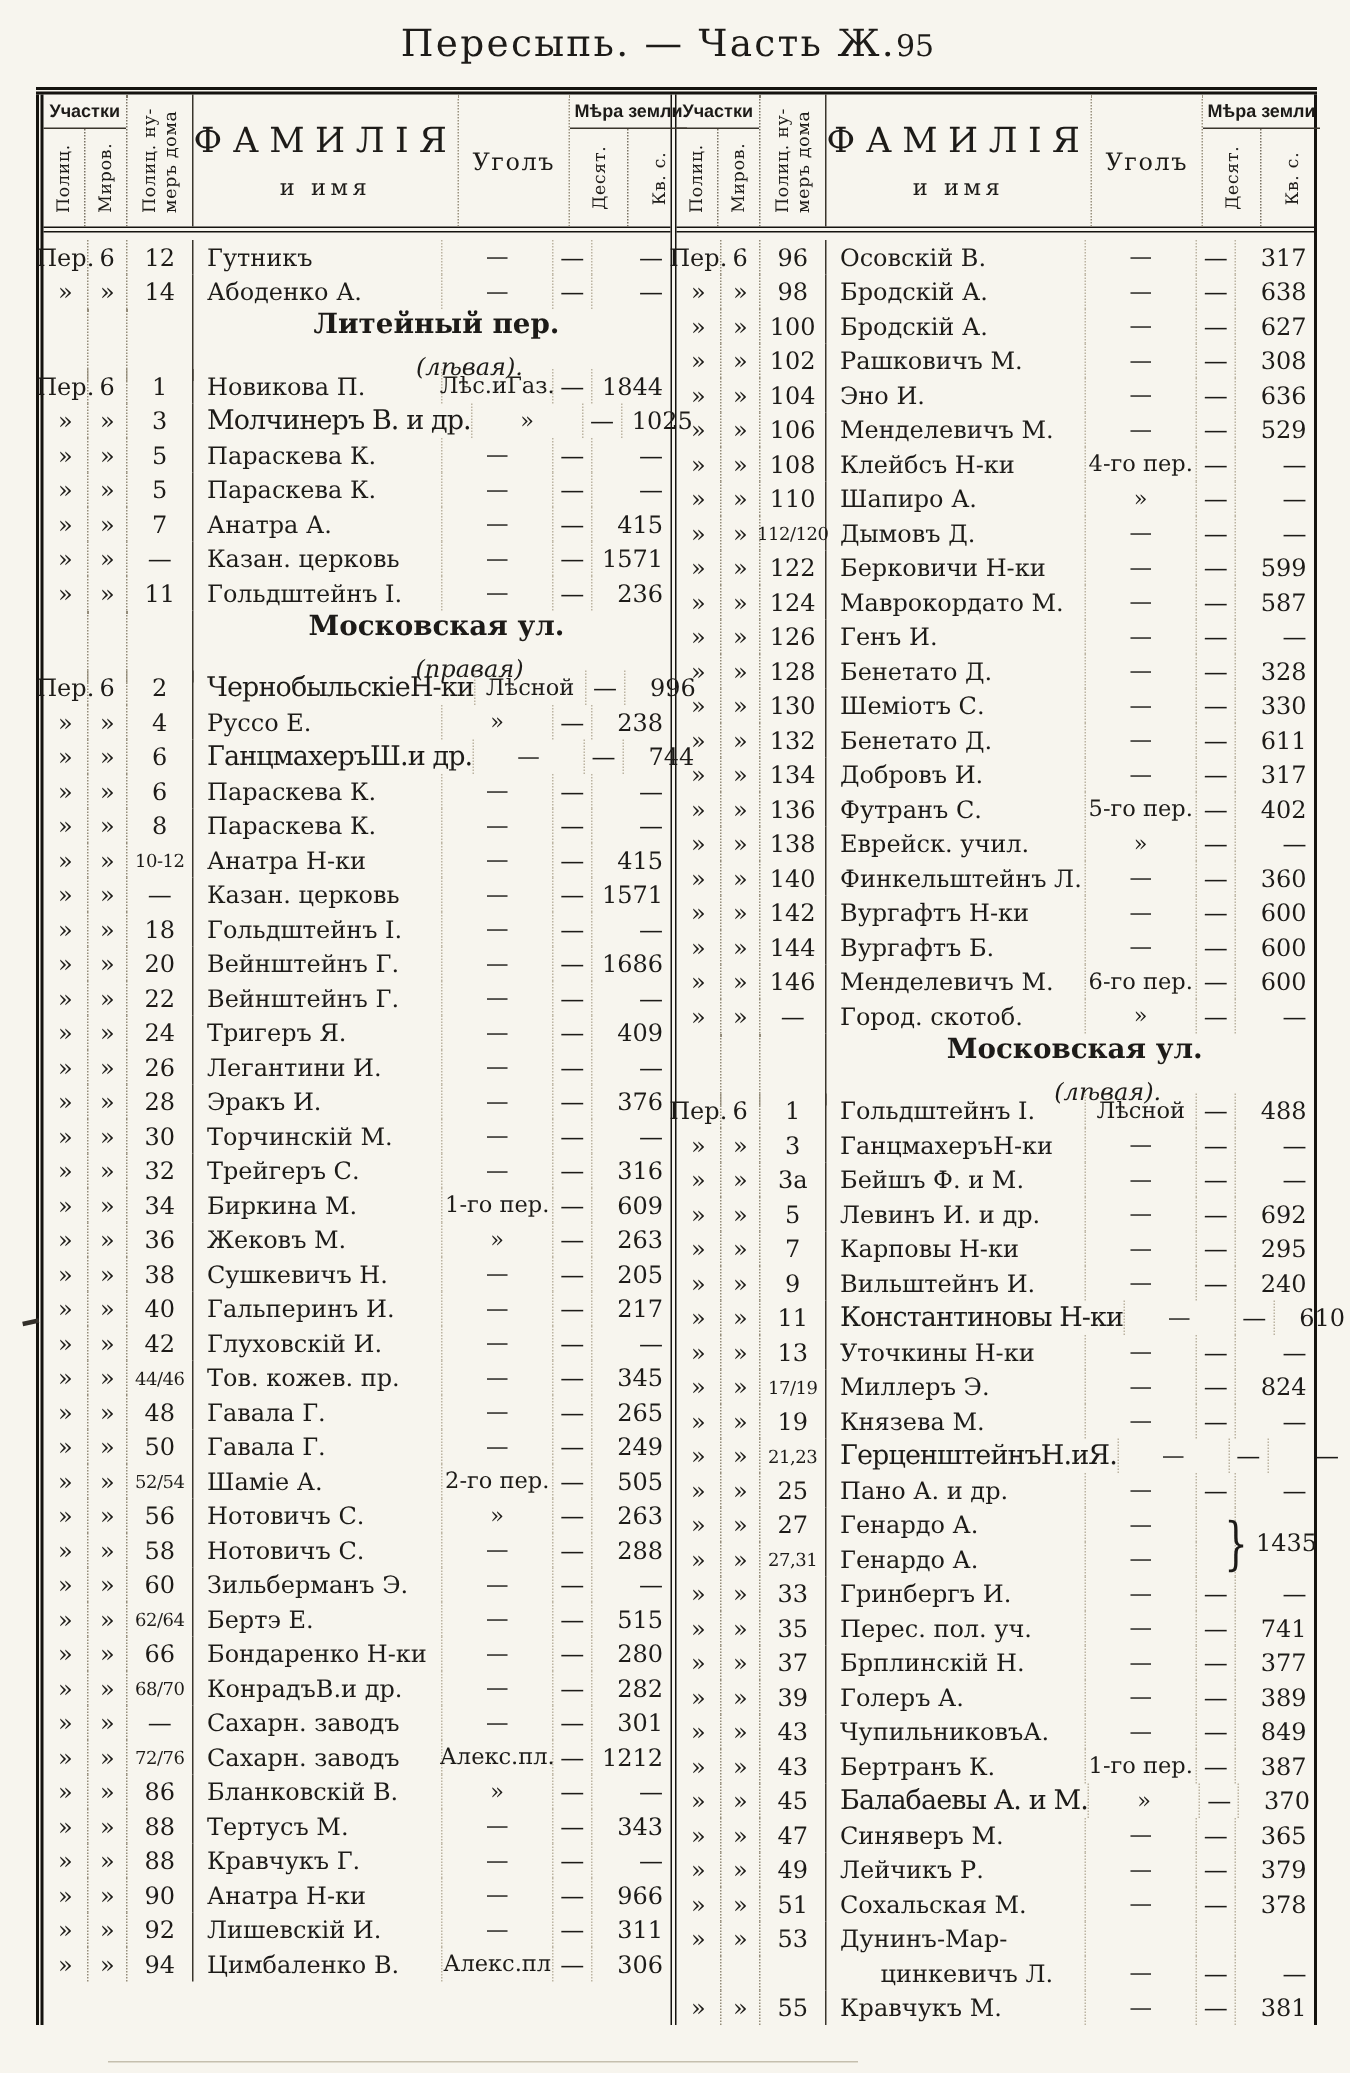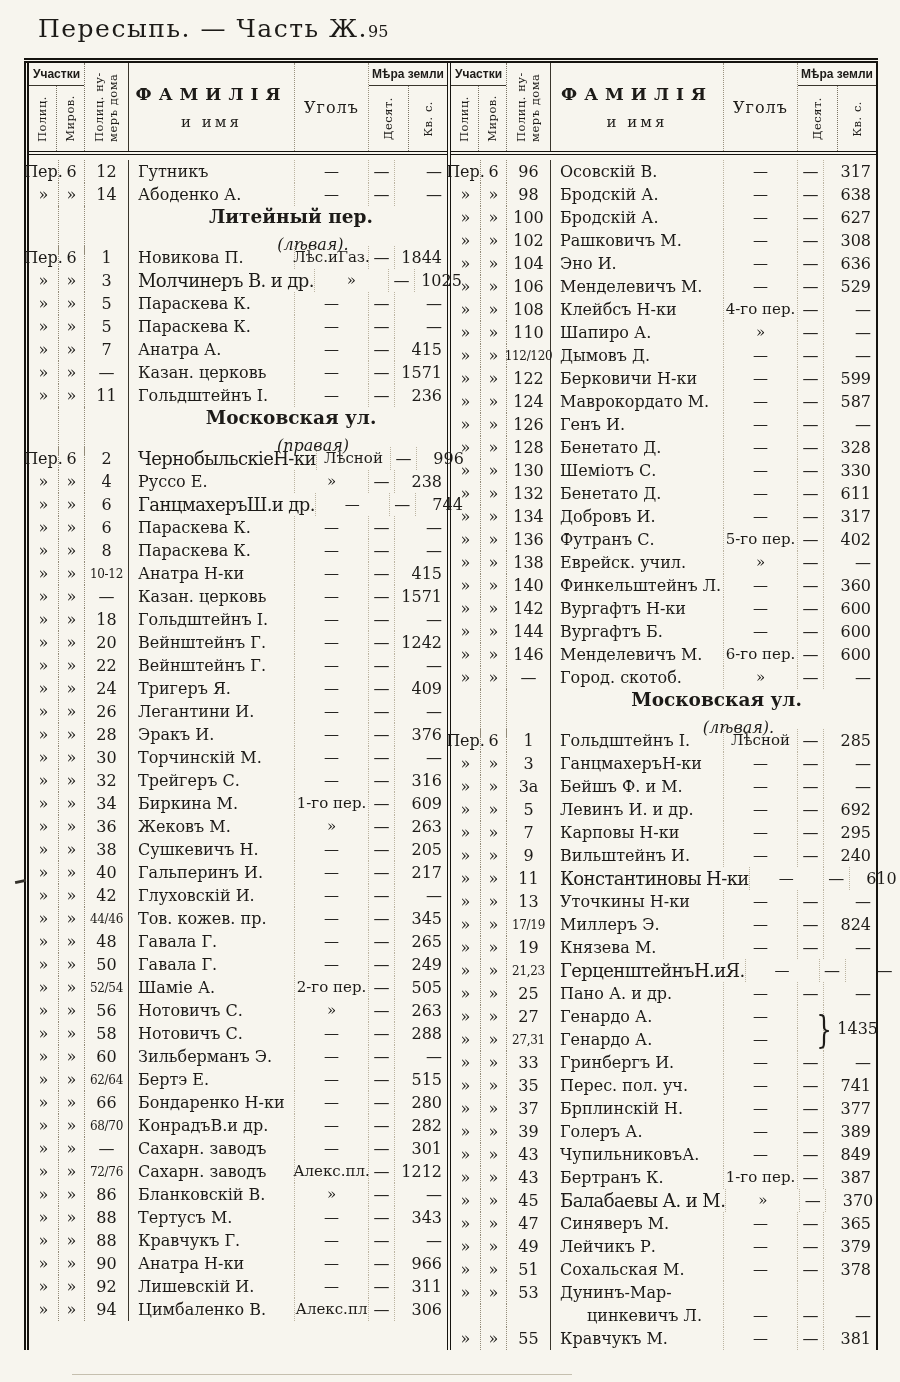--- a/index.html
+++ b/index.html
@@ -3,24 +3,24 @@
 <meta charset="utf-8">
 <style>
   html,body{margin:0;padding:0;}
   body{
     width:900px;height:1382px;position:relative;overflow:hidden;
     background:#f7f5ee;
     color:#1d1b18;
     font-family:"DejaVu Serif", serif;
   }
   
-  .titlebar{display:flex;justify-content:flex-start;align-items:baseline;
+  .titlebar{display:flex;justify-content:center;align-items:baseline;
     padding:14px 30px 0 38px;height:42px;box-sizing:border-box;}
   .title{font-size:25px;letter-spacing:1.5px;}
-  .pagenum{font-size:16px;padding-right:18px;}
+  .pagenum{font-size:20px;padding-right:18px;}
 
   
   .table-wrap{position:absolute;left:24px;top:58px;display:flex;
     border-top:5px double #15130f;}
   .half{width:427px;box-sizing:border-box;}
   .half.left{border-left:5px double #15130f;border-right:4px double #15130f;}
   .half.right{border-right:2px solid #15130f;}
 
   
   .thead{display:grid;grid-template-columns:30px 26px 44px 1fr 74px 26px 52px;
@@ -33,21 +33,21 @@
     font-family:"Liberation Sans", sans-serif;font-weight:bold;font-size:12px;}
   .g-subs{flex:1;display:flex;}
   .g-subs .sub{flex:1;display:flex;align-items:center;justify-content:center;}
   .g-subs .sub.first{border-right:1px dotted #7a7364;}
   .vlabel{writing-mode:vertical-rl;transform:rotate(180deg);
     font-size:11.5px;letter-spacing:.5px;white-space:pre-line;line-height:1.25;}
   .th-house{grid-column:3;border-right:1px solid #3a352c;
     display:flex;align-items:center;justify-content:center;}
   .th-family{grid-column:4;display:flex;flex-direction:column;align-items:center;
     justify-content:center;gap:9px;border-right:1px dotted #9a927f;}
-  .fam1{font-size:17px;letter-spacing:7px;font-weight:bold;}
+  .fam1{font-size:23px;letter-spacing:7px;}
   .fam2{font-size:15px;letter-spacing:3px;}
   .th-ugol{grid-column:5;display:flex;align-items:center;justify-content:center;
     font-size:16px;letter-spacing:1px;border-right:1px dotted #9a927f;}
 
   
   .rows{padding-top:5px;}
   .row{display:grid;grid-template-columns:30px 26px 44px 1fr 74px 26px 52px;height:23px;}
   .cell{display:flex;align-items:center;justify-content:center;
     font-size:16px;line-height:1;border-right:1px dotted #938b79;overflow:visible;}
   .cell.c2{border-right:1px solid #3a352c;}
@@ -297,21 +297,21 @@
           <div class="cell c5">—</div>
           <div class="cell c6">—</div>
         </div>
         <div class="row">
           <div class="cell c0">»</div>
           <div class="cell c1">»</div>
           <div class="cell c2">20</div>
           <div class="cell c3">Вейнштейнъ Г.</div>
           <div class="cell c4">—</div>
           <div class="cell c5">—</div>
-          <div class="cell c6">1242</div>
+          <div class="cell c6">1686</div>
         </div>
         <div class="row">
           <div class="cell c0">»</div>
           <div class="cell c1">»</div>
           <div class="cell c2">22</div>
           <div class="cell c3">Вейнштейнъ Г.</div>
           <div class="cell c4">—</div>
           <div class="cell c5">—</div>
           <div class="cell c6">—</div>
         </div>
@@ -821,21 +821,21 @@
             <span class="s-note">(лѣвая).</span>
           </div>
         </div>
         <div class="row">
           <div class="cell c0">Пер.</div>
           <div class="cell c1">6</div>
           <div class="cell c2">1</div>
           <div class="cell c3">Гольдштейнъ І.</div>
           <div class="cell c4">Лѣсной</div>
           <div class="cell c5">—</div>
-          <div class="cell c6">285</div>
+          <div class="cell c6">488</div>
         </div>
         <div class="row">
           <div class="cell c0">»</div>
           <div class="cell c1">»</div>
           <div class="cell c2">3</div>
           <div class="cell c3">ГанцмахеръН-ки</div>
           <div class="cell c4">—</div>
           <div class="cell c5">—</div>
           <div class="cell c6">—</div>
         </div>

